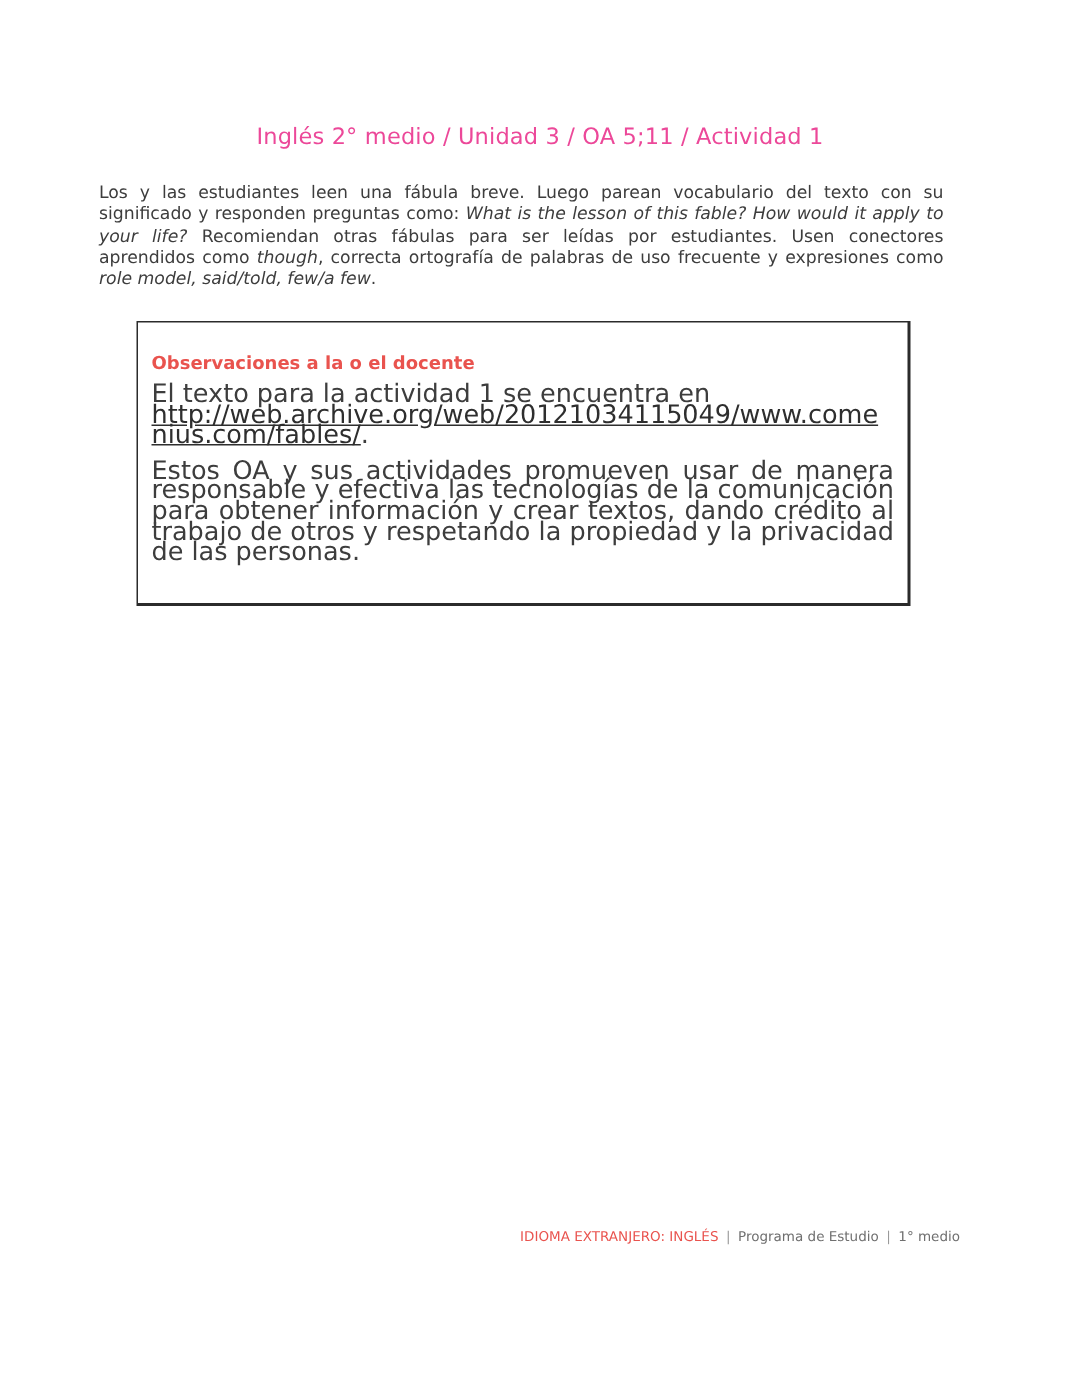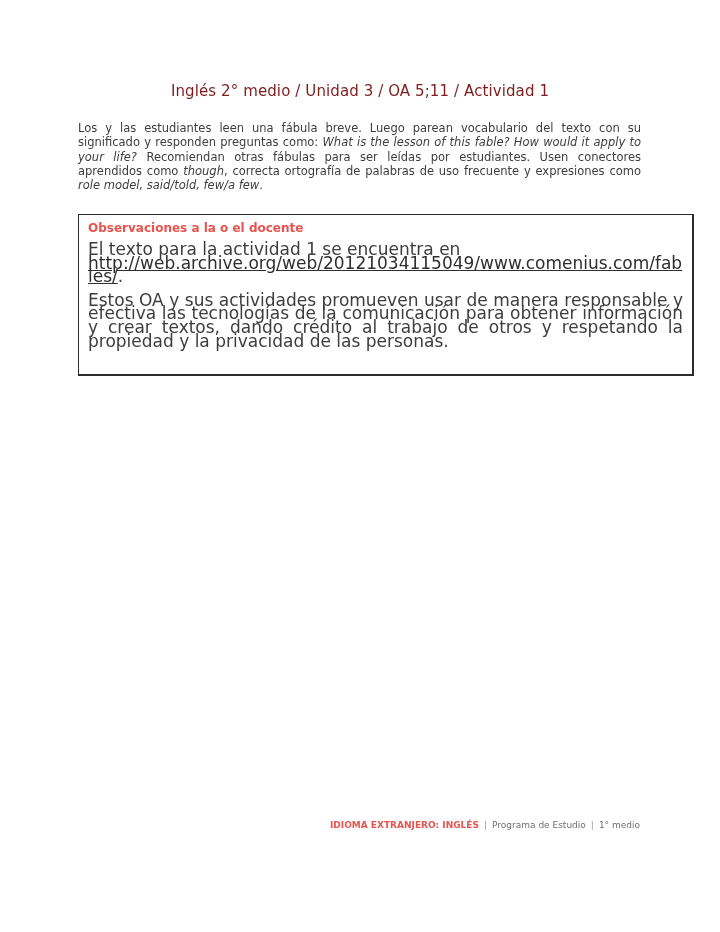--- a/index.html
+++ b/index.html
@@ -11,44 +11,44 @@
     color:#3d3d3d;
     overflow:hidden;
   }
   .title{
     position:absolute;
     top:82px;left:0;right:0;
     margin:0;
     text-align:center;
     font-size:15px;
     font-weight:400;
-    color:#7f1d1d;
+    color:#ec4899;
     letter-spacing:0.1px;
   }
   .intro{
     position:absolute;
-    top:121px;left:78px;
+    top:121px;left:66px;
     width:563px;
     margin:0;
     font-size:11.5px;
     line-height:14.3px;
     text-align:justify;
     color:#3d3d3d;
   }
   .intro .it{font-style:italic;}
   .obs-box{
     position:absolute;
-    top:214px;left:78px;
-    width:616px;
+    top:214px;left:91px;
+    width:516px;
     box-sizing:border-box;
     border:1px solid #2b2b2b;
     border-right-width:2px;
     border-bottom-width:2px;
     background:#ffffff;
-    padding:6px 9px 10px 9px;
+    padding:20px 9px 10px 9px;
   }
   .obs-heading{
     font-size:12px;
     font-weight:700;
     color:#e9534e;
     margin:0 0 8px 0;
   }
   .obs-p{
     margin:0 0 10px 0;
     font-size:17px;
@@ -65,21 +65,21 @@
   .footer{
     position:absolute;
     top:820px;
     right:80px;
     font-size:9px;
     white-space:nowrap;
     color:#6f6f6f;
   }
   .footer .brand{
     color:#e9534e;
-    font-weight:700;
+    font-weight:400;
   }
   .footer .sep{
     color:#9a9a9a;
     margin:0 5px;
   }
 </style>
 </head>
 <body>
 
 <div class="page">

